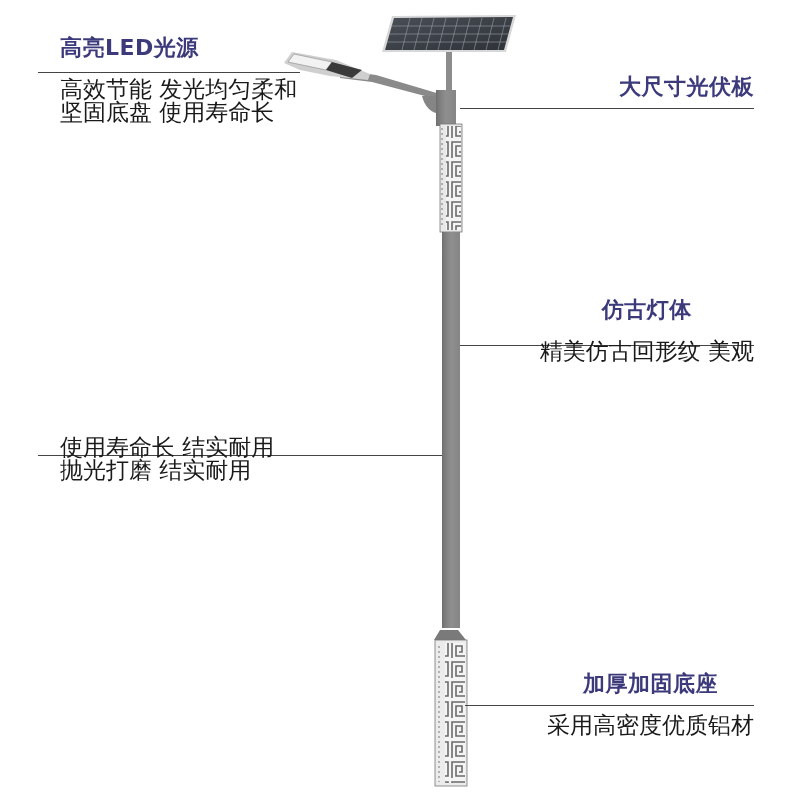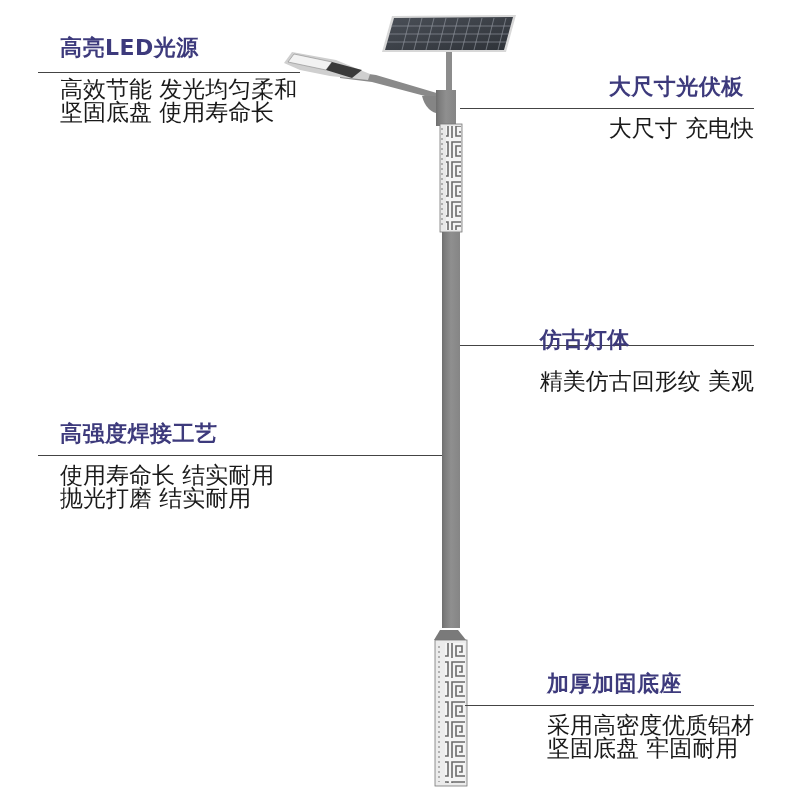--- a/index.html
+++ b/index.html
@@ -11,21 +11,21 @@
     .stage { position: absolute; inset: 0; }
     .callout { position: absolute; }
     .callout .title {
       font-size: 22px; font-weight: bold; color: #3d3a7c;
       letter-spacing: 0.5px; line-height: 28px; white-space: nowrap;
     }
     .callout .desc {
       font-size: 23px; color: #1a1a1a; line-height: 23px; white-space: nowrap;
     }
     .callout.left { text-align: left; margin-left: 22px; }
-    .callout.right { text-align: left; }
+    .callout.right { text-align: center; }
     .leader { position: absolute; height: 1px; background: #444; }
     svg.illustration { position: absolute; left: 0; top: 0; }
   </style>
 </head>
 <body>
 
 <div class="stage">
 
   <svg class="illustration" width="800" height="800" viewBox="0 0 800 800">
     <defs>
@@ -104,35 +104,32 @@
   <div class="callout left" style="left:38px; top:34px;">
     <div class="title">高亮LED光源</div>
     <div style="height:16px;"></div>
     <div class="desc">高效节能 发光均匀柔和</div>
     <div class="desc">坚固底盘 使用寿命长</div>
   </div>
 
   <div class="callout right" style="right:46px; top:73px;">
     <div class="title">大尺寸光伏板</div>
     <div style="height:16px;"></div>
-    <div class="desc">大尺寸 充电快</div>
   </div>
 
-  <div class="callout right" style="right:46px; top:326px;">
+  <div class="callout right" style="right:46px; top:296px;">
     <div class="title">仿古灯体</div>
     <div style="height:16px;"></div>
     <div class="desc">精美仿古回形纹 美观</div>
   </div>
 
   <div class="callout left" style="left:38px; top:420px;">
-    <div class="title">高强度焊接工艺</div>
     <div style="height:16px;"></div>
     <div class="desc">使用寿命长 结实耐用</div>
     <div class="desc">抛光打磨 结实耐用</div>
   </div>
 
   <div class="callout right" style="right:46px; top:670px;">
     <div class="title">加厚加固底座</div>
     <div style="height:16px;"></div>
     <div class="desc">采用高密度优质铝材</div>
-    <div class="desc">坚固底盘 牢固耐用</div>
   </div>
 </div>
 
 </body></html>

